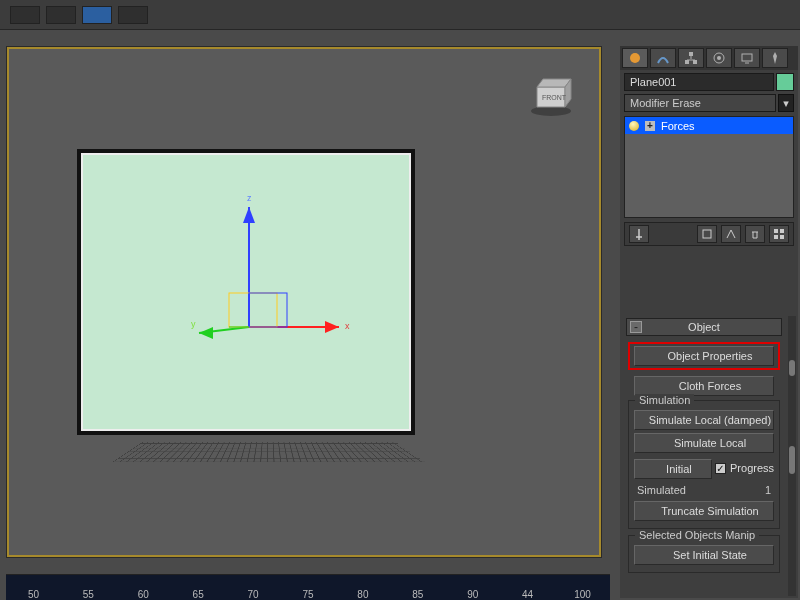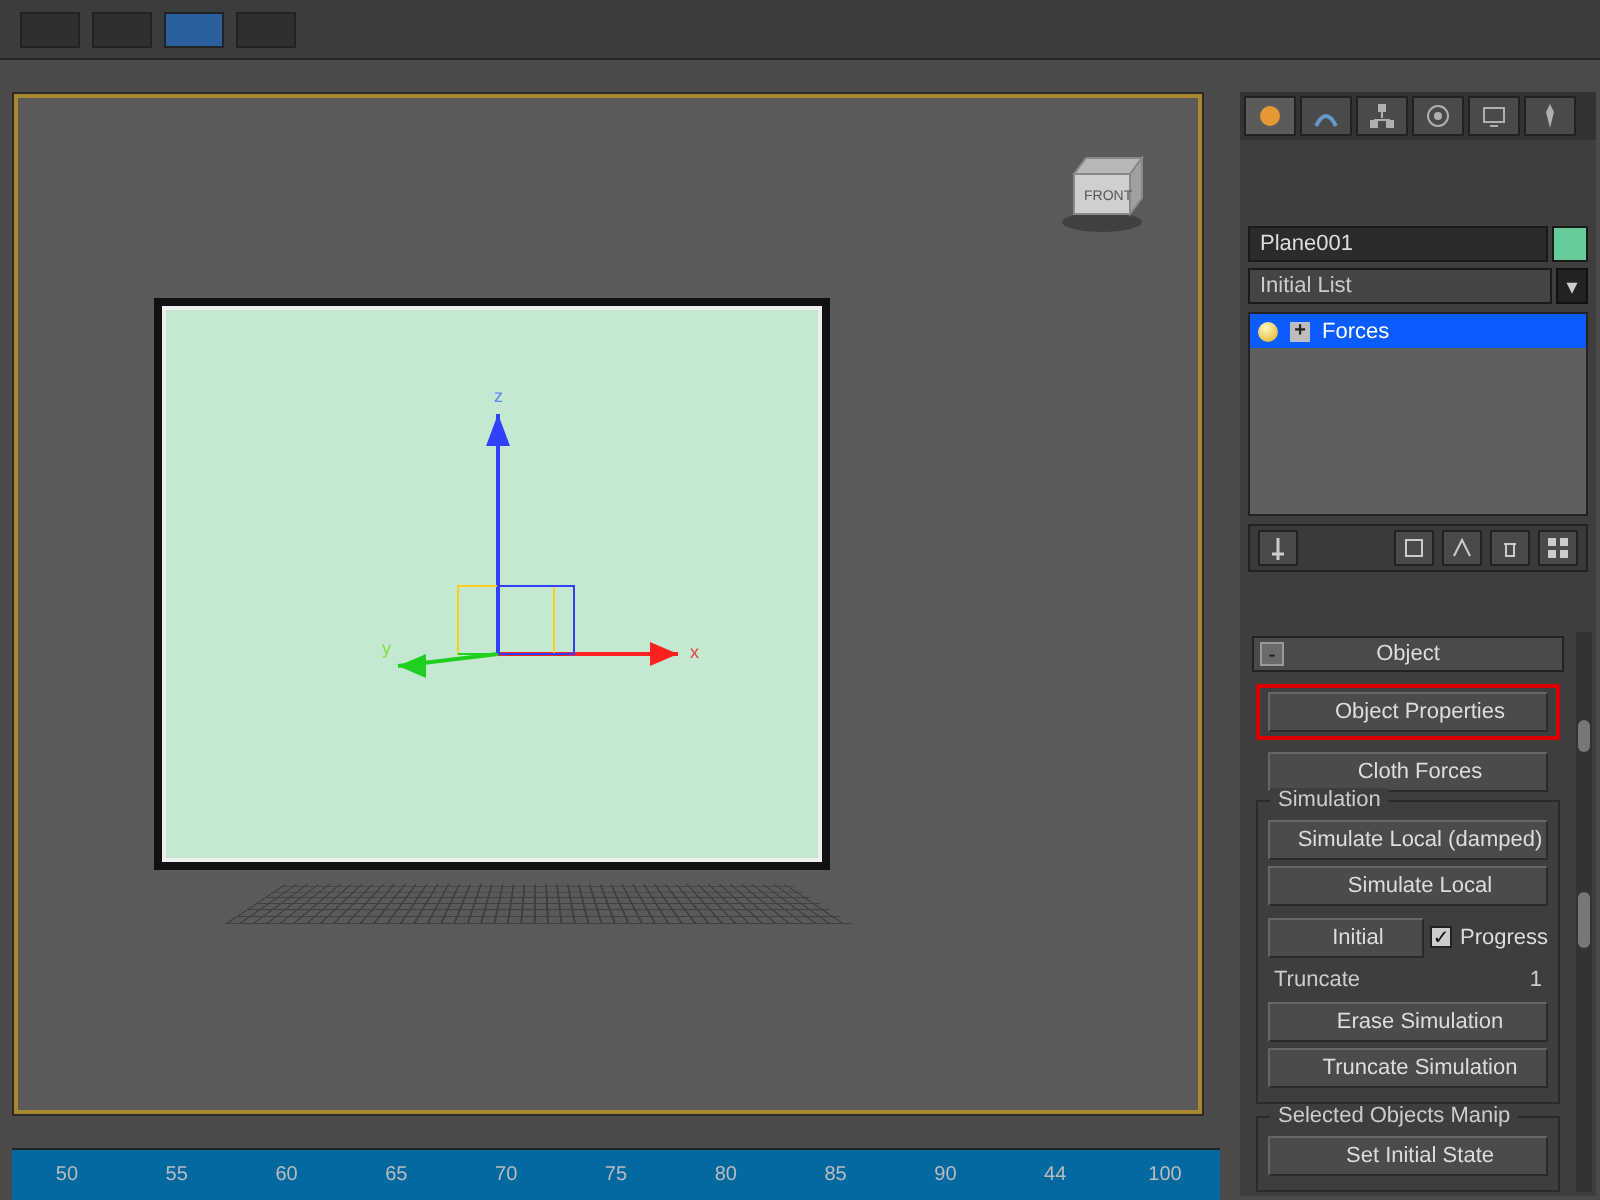--- a/index.html
+++ b/index.html
@@ -18,30 +18,30 @@
             background: repeating-linear-gradient(0deg,#333 0 1px, transparent 1px 6px),
                         repeating-linear-gradient(90deg,#333 0 1px, transparent 1px 6px);
             transform: perspective(160px) rotateX(60deg); opacity: .7; }
 
   .gizmo { position: absolute; left: 182px; top: 150px; width: 160px; height: 160px; }
   .gizmo svg { width: 100%; height: 100%; overflow: visible; }
 
   .cube { position: absolute; right: 26px; top: 24px; width: 48px; height: 48px; }
   .cube svg { overflow: visible; }
 
-  .ticks { position: absolute; left: 6px; bottom: 0; right: 190px; height: 26px; background: #0369a1; border-top: 1px solid #222; display: flex; align-items: center; }
+  .ticks { position: absolute; left: 6px; bottom: 0; right: 190px; height: 26px; background: #0f172a; border-top: 1px solid #222; display: flex; align-items: flex-end; }
   .ticks .cell { flex: 1; text-align: center; color: #bbb; font-size: 10px; }
 
   .side { position: absolute; right: 2px; top: 46px; width: 178px; bottom: 2px; background: #3e3e3e; }
   .side-head { height: 24px; display: flex; gap: 2px; padding: 2px; background: #333; }
   .hicon { width: 26px; height: 20px; background: #4a4a4a; border: 1px solid #222; display: flex; align-items: center; justify-content: center; }
   .hicon.on { background: #5b5b5b; }
   .hicon svg { opacity: .9; }
 
-  .obj-row { display: flex; gap: 2px; padding: 3px 4px; margin-top: 40px; }
+  .obj-row { display: flex; gap: 2px; padding: 3px 4px; }
   .obj-name { flex: 1; height: 18px; background: #2b2b2b; border: 1px solid #1a1a1a; padding: 2px 5px; color: #ddd; }
   .swatch { width: 18px; height: 18px; background: #66cc99; border: 1px solid #1a1a1a; }
 
   .mod-row { display: flex; gap: 2px; padding: 0 4px 4px; }
   .mod-list { flex: 1; height: 18px; background: #444; border: 1px solid #1a1a1a; padding: 2px 5px; color: #ccc; }
   .mod-drop { width: 16px; height: 18px; background: #222; border: 1px solid #111; color: #ccc; display: flex; align-items: center; justify-content: center; }
 
   .stack { margin: 0 4px 4px; height: 102px; background: #5f5f5f; border: 1px solid #222; }
   .stack-row { height: 17px; display: flex; align-items: center; padding: 0 4px; gap: 6px; font-size: 11px; color: #ddd; }
   .stack-row.sel { background: #0a5cff; color: #fff; }
@@ -170,21 +170,21 @@
           <polygon points="7,1 9,5 7,13 5,5" fill="#bbb"></polygon>
         </svg>
       </div>
   </div>
 
   <div class="obj-row">
     <div class="obj-name">Plane001</div>
     <div class="swatch"></div>
   </div>
   <div class="mod-row">
-    <div class="mod-list">Initial List</div>
+    <div class="mod-list">Modifier Erase</div>
     <div class="mod-drop">▾</div>
   </div>
 
   <div class="stack">
     <div class="stack-row sel">
       <span class="lightbulb"></span>
       <span class="plus">+</span>
       <span>Forces</span>
     </div>
   </div>
@@ -241,24 +241,23 @@
         <div class="btn">Simulate Local (damped)</div>
         <div class="btn">Simulate Local</div>
         <div style="text-align:center">
           <div class="btn small">Initial</div>
           <span class="chk">
             <span class="box">✓</span>
             <span>Progress</span>
           </span>
         </div>
         <div class="row">
-          <span>Truncate</span>
+          <span>Simulated</span>
           <span>1</span>
         </div>
-        <div class="btn">Erase Simulation</div>
         <div class="btn">Truncate Simulation</div>
       </div>
 
       <div class="group">
         <span class="title">Selected Objects Manip</span>
         <div class="btn">Set Initial State</div>
       </div>
     </div>
   </div>
 </div>

